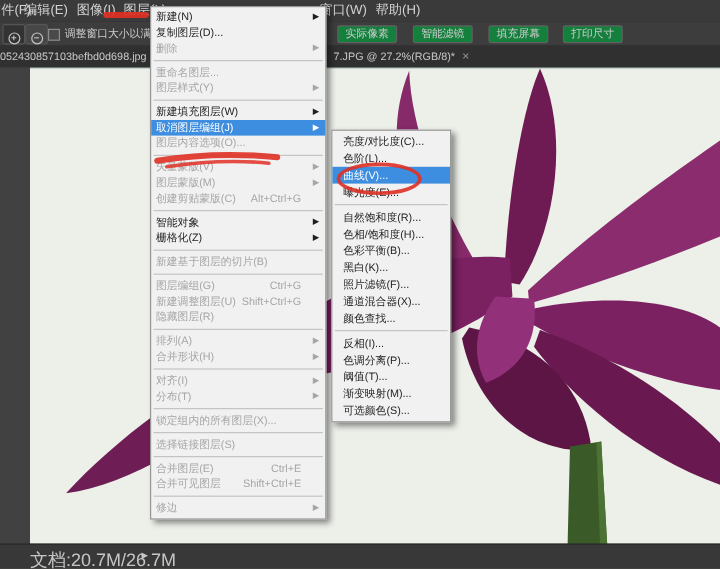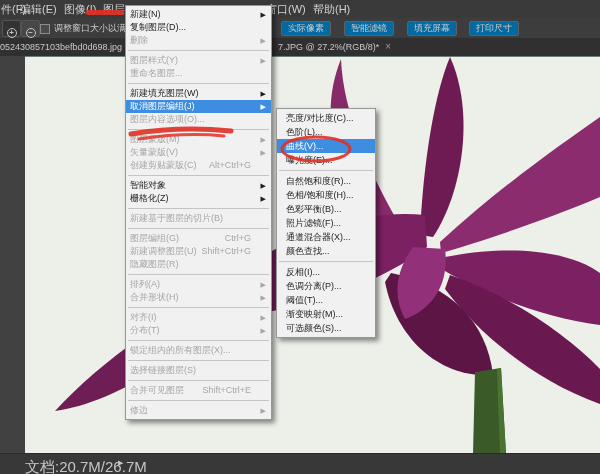--- a/index.html
+++ b/index.html
@@ -19,21 +19,21 @@
   .magbtn{position:absolute;top:2px;width:17px;height:15px;background:#333;
           border:1px solid #555;border-radius:2px;text-align:center}
   .magbtn .lens{display:inline-block;width:8px;height:8px;border:1px solid #c5c5c5;border-radius:50%;
           margin-top:2px;font-size:8px;line-height:8px;color:#c5c5c5;font-weight:bold}
   .mag1{left:2px}.mag2{left:21px;background:#474747}
   .ob-check{position:absolute;left:40px;top:6px;width:8px;height:8px;
             border:1px solid #8b8b8b;background:#4a4a4a}
   .ob-cblabel{position:absolute;left:54px;top:0;height:20px;line-height:20px;font-size:9px;
               color:#cccccc;white-space:nowrap}
   .ob-btn{position:absolute;top:3px;height:13px;line-height:13px;font-size:9px;color:#cccccc;
-          background:#0369a1;border:1px solid #606060;border-radius:2px;padding:0 6px;
+          background:#15803d;border:1px solid #606060;border-radius:2px;padding:0 6px;
           white-space:nowrap}
   .obb0{left:281px}.obb1{left:344px}.obb2{left:407px}.obb3{left:469px}
 
   
   .tabbar{position:absolute;top:38px;left:0;right:0;height:18px;background:#303030;z-index:1}
   .tab-left{position:absolute;left:0;top:0;width:125px;height:18px;line-height:18px;
             font-size:9px;color:#c9c9c9;white-space:nowrap;overflow:hidden}
   .tab-right{position:absolute;left:278px;top:0;height:18px;line-height:18px;font-size:9px;
              color:#c9c9c9;white-space:nowrap}
   .tab-close{color:#9b9b9b;margin-left:6px;font-size:10px}
@@ -119,29 +119,29 @@
 <div class="statusbar">
   <span class="doc-info">文档:20.7M/26.7M</span>
   <span class="sb-arrow">▶</span>
 </div>
 
 <div class="menu" id="layer-menu">
     <div class="mi enabled"><span>新建(N)</span><span class="arrow">▶</span></div>
     <div class="mi enabled"><span>复制图层(D)...</span></div>
     <div class="mi disabled"><span>删除</span><span class="arrow">▶</span></div>
     <div class="sep"></div>
+    <div class="mi disabled"><span>重命名图层...</span></div>
     <div class="mi disabled"><span>图层样式(Y)</span><span class="arrow">▶</span></div>
-    <div class="mi disabled"><span>重命名图层...</span></div>
     <div class="sep"></div>
     <div class="mi enabled"><span>新建填充图层(W)</span><span class="arrow">▶</span></div>
     <div class="mi highlighted"><span>取消图层编组(J)</span><span class="arrow">▶</span></div>
     <div class="mi disabled"><span>图层内容选项(O)...</span></div>
     <div class="sep"></div>
+    <div class="mi disabled"><span>矢量蒙版(V)</span><span class="arrow">▶</span></div>
     <div class="mi disabled"><span>图层蒙版(M)</span><span class="arrow">▶</span></div>
-    <div class="mi disabled"><span>矢量蒙版(V)</span><span class="arrow">▶</span></div>
     <div class="mi disabled"><span>创建剪贴蒙版(C)</span><span class="sc">Alt+Ctrl+G</span></div>
     <div class="sep"></div>
     <div class="mi enabled"><span>智能对象</span><span class="arrow">▶</span></div>
     <div class="mi enabled"><span>栅格化(Z)</span><span class="arrow">▶</span></div>
     <div class="sep"></div>
     <div class="mi disabled"><span>新建基于图层的切片(B)</span></div>
     <div class="sep"></div>
     <div class="mi disabled"><span>图层编组(G)</span><span class="sc">Ctrl+G</span></div>
     <div class="mi disabled"><span>新建调整图层(U)</span><span class="sc">Shift+Ctrl+G</span></div>
     <div class="mi disabled"><span>隐藏图层(R)</span></div>
@@ -149,34 +149,36 @@
     <div class="mi disabled"><span>排列(A)</span><span class="arrow">▶</span></div>
     <div class="mi disabled"><span>合并形状(H)</span><span class="arrow">▶</span></div>
     <div class="sep"></div>
     <div class="mi disabled"><span>对齐(I)</span><span class="arrow">▶</span></div>
     <div class="mi disabled"><span>分布(T)</span><span class="arrow">▶</span></div>
     <div class="sep"></div>
     <div class="mi disabled"><span>锁定组内的所有图层(X)...</span></div>
     <div class="sep"></div>
     <div class="mi disabled"><span>选择链接图层(S)</span></div>
     <div class="sep"></div>
+    <div class="mi disabled"><span>合并图层(E)</span><span class="sc">Ctrl+E</span></div>
     <div class="mi disabled"><span>合并可见图层</span><span class="sc">Shift+Ctrl+E</span></div>
     <div class="sep"></div>
     <div class="mi disabled"><span>修边</span><span class="arrow">▶</span></div>
   </div>
 
 <div class="menu" id="adjust-menu">
     <div class="mi enabled"><span>亮度/对比度(C)...</span></div>
     <div class="mi enabled"><span>色阶(L)...</span></div>
     <div class="mi highlighted"><span>曲线(V)...</span></div>
     <div class="mi enabled"><span>曝光度(E)...</span></div>
     <div class="sep"></div>
     <div class="mi enabled"><span>自然饱和度(R)...</span></div>
     <div class="mi enabled"><span>色相/饱和度(H)...</span></div>
     <div class="mi enabled"><span>色彩平衡(B)...</span></div>
+    <div class="mi enabled"><span>黑白(K)...</span></div>
     <div class="mi enabled"><span>照片滤镜(F)...</span></div>
     <div class="mi enabled"><span>通道混合器(X)...</span></div>
     <div class="mi enabled"><span>颜色查找...</span></div>
     <div class="sep"></div>
     <div class="mi enabled"><span>反相(I)...</span></div>
     <div class="mi enabled"><span>色调分离(P)...</span></div>
     <div class="mi enabled"><span>阈值(T)...</span></div>
     <div class="mi enabled"><span>渐变映射(M)...</span></div>
     <div class="mi enabled"><span>可选颜色(S)...</span></div>
   </div>

